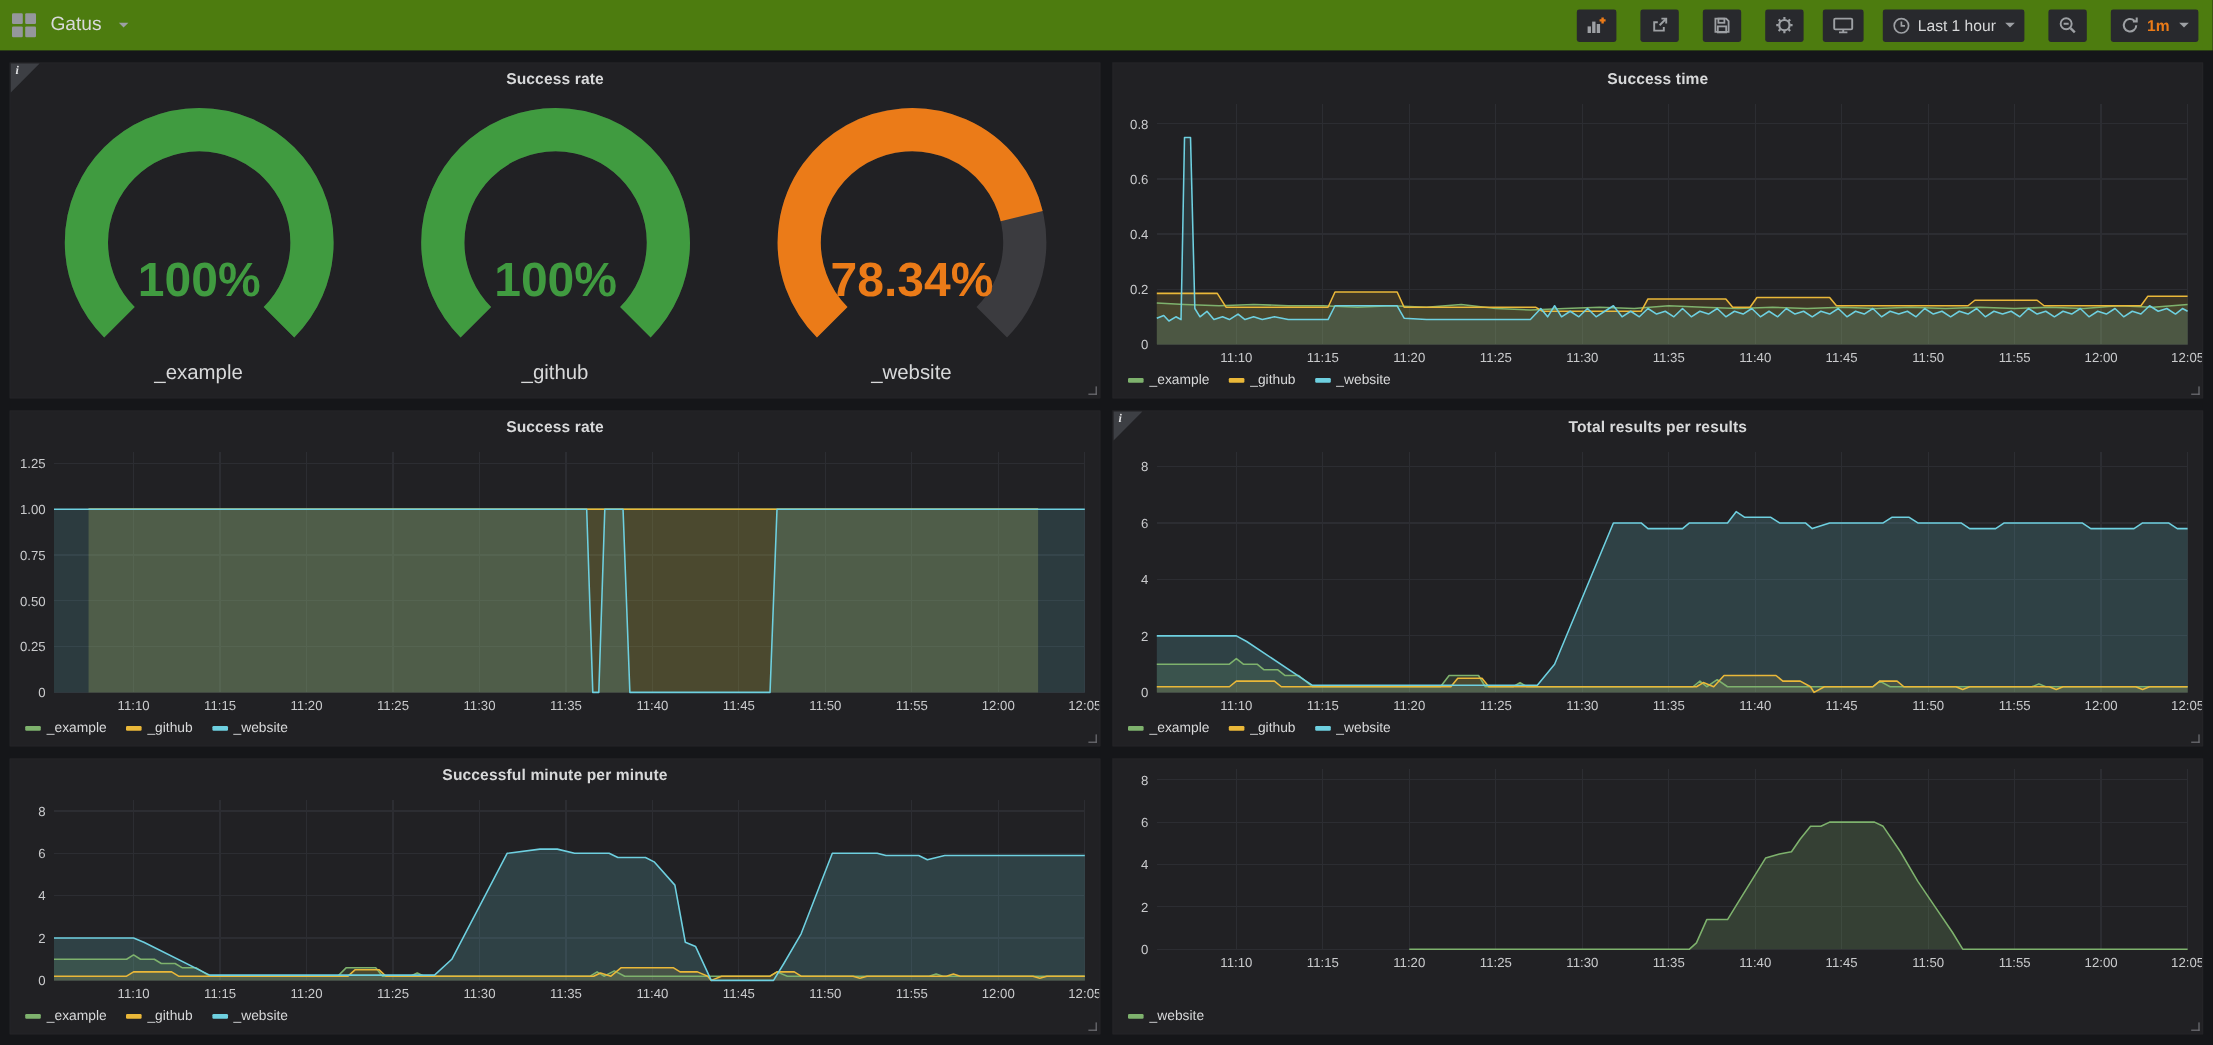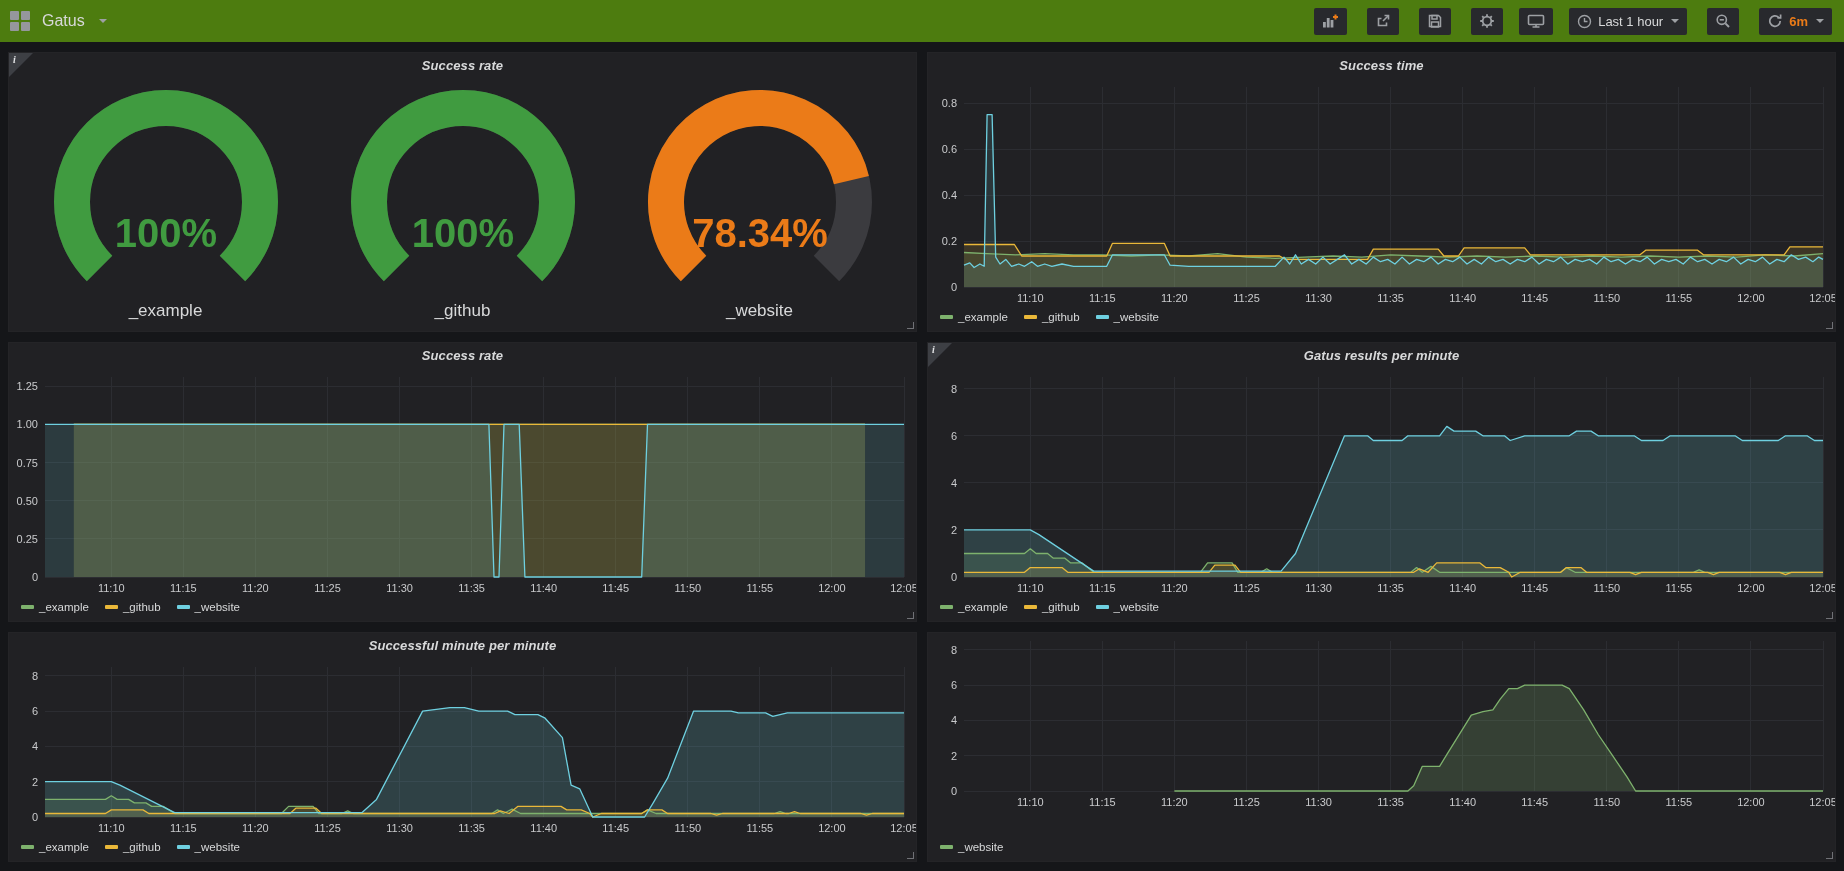--- a/index.html
+++ b/index.html
@@ -40,21 +40,21 @@
   .dash {
     height:829px; padding:10px 8px 9px 8px;
     display:grid; grid-template-columns:1fr 1fr; grid-template-rows:280px 280px 230px; gap:10px;
   }
   .panel {
     background:#212124; position:relative; display:flex; flex-direction:column;
     border:1px solid #242427;
   }
   .panel-title {
     height:26px; line-height:26px; text-align:center; font-size:13px; font-weight:bold;
-    color:#d8d9da; cursor:pointer; flex:none; letter-spacing:.1px;font-style:italic;
+    color:#d8d9da; cursor:pointer; flex:none; letter-spacing:.1px;
   }
   .info-corner {
     position:absolute; top:0; left:0; width:0; height:0;
     border-top:24px solid #3d3f44; border-right:24px solid transparent; cursor:pointer;
   }
   .info-corner i {
     position:absolute; top:-23px; left:4px; font-size:10px; font-style:italic; color:#e2e3e5;
     font-family:"Liberation Serif", serif; font-weight:bold;
   }
   .resize-handle {
@@ -148,21 +148,21 @@
           <circle cx="6.8" cy="6.8" r="4.6"></circle>
           <path d="M10.4 10.4 L14 14" stroke-width="2"></path>
           <path d="M4.7 6.8 h4.2"></path>
         </svg>
       </button>
       <button class="nav-btn">
         <svg width="16" height="16" viewBox="0 0 16 16" stroke="currentColor" fill="none" stroke-width="1.7">
           <path d="M13.2 8 a5.2 5.2 0 1 1 -1.6 -3.7"></path>
           <path d="M13.6 1.6 v3.2 h-3.2" fill="none"></path>
         </svg>
-        <span class="btn-label orange">6m</span>
+        <span class="btn-label orange">1m</span>
         <span class="caret"></span>
       </button>
     </div>
   </div>
 </nav>
 
 <main class="dash">
 
   <section class="panel">
     <div class="info-corner">
@@ -323,21 +323,21 @@
           <span class="legend-name">_website</span>
         </span>
       </div>
     <span class="resize-handle"></span>
   </section>
 
   <section class="panel">
     <div class="info-corner">
         <i>i</i>
       </div>
-    <div class="panel-title">Gatus results per minute</div>
+    <div class="panel-title">Total results per results</div>
     <div class="chart-wrap">
         <svg width="907" height="228" viewBox="0 0 907 228">
           <line class="grid" x1="36" y1="208.0" x2="895" y2="208.0"></line>
           <line class="grid" x1="36" y1="160.9" x2="895" y2="160.9"></line>
           <line class="grid" x1="36" y1="113.9" x2="895" y2="113.9"></line>
           <line class="grid" x1="36" y1="66.8" x2="895" y2="66.8"></line>
           <line class="grid" x1="36" y1="19.8" x2="895" y2="19.8"></line>
           <line class="grid" x1="102.3" y1="8" x2="102.3" y2="208"></line>
           <line class="grid" x1="174.4" y1="8" x2="174.4" y2="208"></line>
           <line class="grid" x1="246.4" y1="8" x2="246.4" y2="208"></line>

